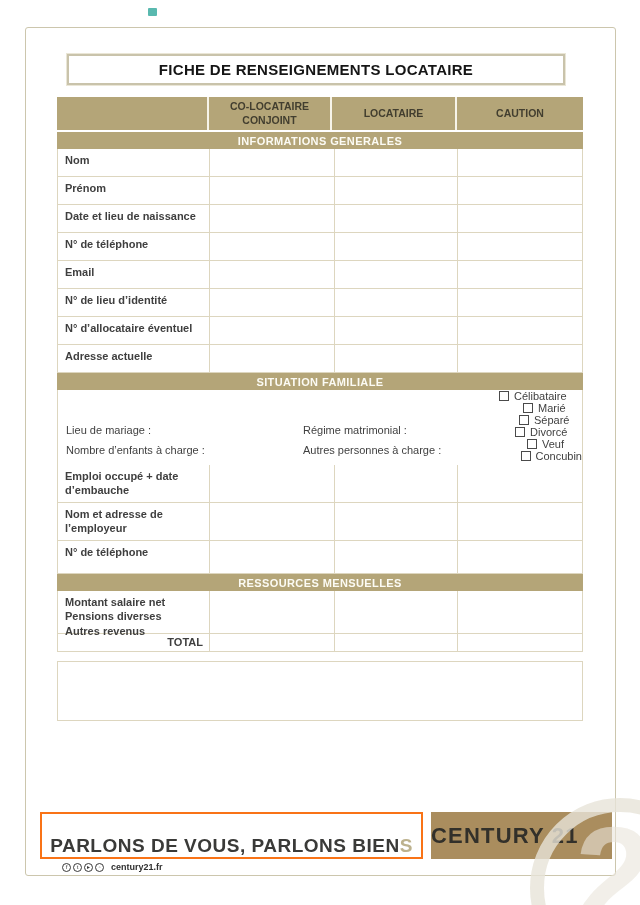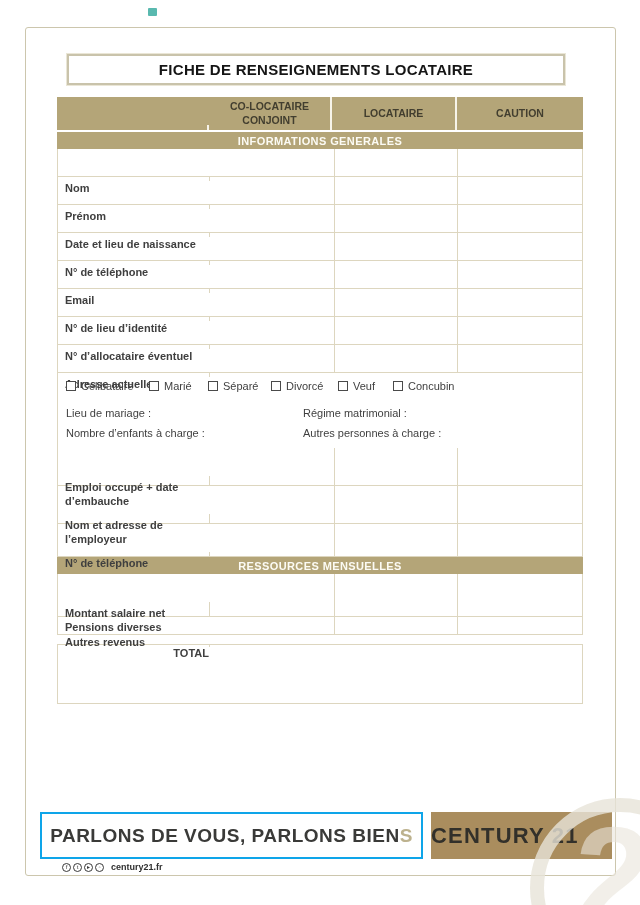--- a/index.html
+++ b/index.html
@@ -18,48 +18,48 @@
                font-weight: bold; font-size: 15px; letter-spacing: .3px; color: #151515; background:#fff; }
 
   .sheet { position: absolute; left: 57px; top: 97px; width: 526px; font-size: 11px; color: #3f3f3f; }
 
   .hdr-row { display: flex; height: 33px; background: #b4a578; margin-bottom: 2px; }
   .hdr-cell { display: flex; align-items: center; justify-content: center; text-align: center;
               font-weight: bold; font-size: 10.5px; color: #423e2f; border-right: 2px solid #f7f4ea;
               white-space: pre-line; line-height: 1.25; }
   .hdr-cell:last-child { border-right: none; }
 
-  .c1 { flex: 0 0 152px; margin-top: 28px; } .c2 { flex: 0 0 125px; } .c3 { flex: 0 0 123px; } .c4 { flex: 1; }
+  .c1 { flex: 0 0 152px; } .c2 { flex: 0 0 125px; } .c3 { flex: 0 0 123px; } .c4 { flex: 1; }
 
   .band { height: 17px; background: #b4a578; color: #fcfbf4; font-weight: bold; font-size: 11px;
           letter-spacing: .4px; display: flex; align-items: center; justify-content: center; }
 
   .rows { border-left: 1px solid #ddd6bf; border-right: 1px solid #ddd6bf; background: #fff; }
   .row { display: flex; border-bottom: 1px solid #ddd6bf; }
   .cell { border-right: 1px solid #ddd6bf; }
   .cell:last-child { border-right: none; }
   .label-cell { padding: 4px 4px 0 7px; font-weight: bold; white-space: pre-line; line-height: 1.3; }
   .h28 { height: 28px; } .h38 { height: 38px; } .h33 { height: 33px; } .h43 { height: 43px; } .h18 { height: 18px; }
-  .total-cell { text-align: right; padding: 2px 0 0 0; font-weight: bold; }
+  .total-cell { text-align: right; padding: 2px 6px 0 0; font-weight: bold; }
 
   .fam { border-left: 1px solid #ddd6bf; border-right: 1px solid #ddd6bf; background: #fff; }
-  .cb-row { display: flex; align-items: center; height: 26px; padding-left: 8px; }
+  .cb-row { display: flex; align-items: flex-end; height: 26px; padding-left: 8px; flex-direction: column; }
   .cb-item { display: flex; align-items: center; font-weight: normal; }
   .w1 { width: 83px; } .w2 { width: 59px; } .w3 { width: 63px; } .w4 { width: 67px; } .w5 { width: 55px; }
   .cb-box { width: 10px; height: 10px; border: 1.5px solid #4a4a4a; margin-right: 5px; flex: none; background: #fff; }
   .fam-row { position: relative; height: 28px; padding-left: 8px; display: flex; align-items: center; font-weight: normal; }
   .fam-row.short { height: 21px; align-items: flex-start; }
   .fam-right { position: absolute; left: 245px; top: auto; }
   .gap9 { height: 9px; background: #fff; }
 
   .sig-box { height: 60px; border: 1px solid #ddd6bf; background: #fff; }
 
   .slogan-box { position: absolute; left: 40px; top: 812px; width: 383px; height: 47px;
-                border: 2px solid #0ea5e9; background: #fff;
-                display: flex; align-items: center; justify-content: center; }
+                border: 2px solid #f97316; background: #fff;
+                display: flex; align-items: flex-end; justify-content: center; }
   .slogan { font-weight: bold; font-size: 19px; letter-spacing: .5px; color: #3a3a38; white-space: nowrap; }
   .slogan-accent { color: #bdb28e; }
 
   .brand-box { position: absolute; left: 431px; top: 812px; width: 181px; height: 47px; background: #aa8d5e;
                display: flex; align-items: center; justify-content: flex-start; }
   .brand { font-weight: bold; font-size: 22px; letter-spacing: 1.2px; color: #32302a; white-space: nowrap; }
 
   .social-row { position: absolute; left: 62px; top: 861px; display: flex; align-items: center; height: 12px; }
   .s-icon { width: 9px; height: 9px; border: 1px solid #3a3a3a; border-radius: 50%; margin-right: 2px;
             display: inline-flex; align-items: center; justify-content: center;
@@ -139,20 +139,21 @@
         <div class="cell c4"></div>
       </div>
       <div class="row h28">
         <div class="cell c1 label-cell">Adresse actuelle</div>
         <div class="cell c2"></div>
         <div class="cell c3"></div>
         <div class="cell c4"></div>
       </div>
     </div>
 
+    <div class="band">SITUATION FAMILIALE</div>
 
     <div class="fam">
       <div class="cb-row">
         <span class="cb-item w1">
           <span class="cb-box"></span>
           <span>Célibataire</span>
         </span>
         <span class="cb-item w2">
           <span class="cb-box"></span>
           <span>Marié</span>

